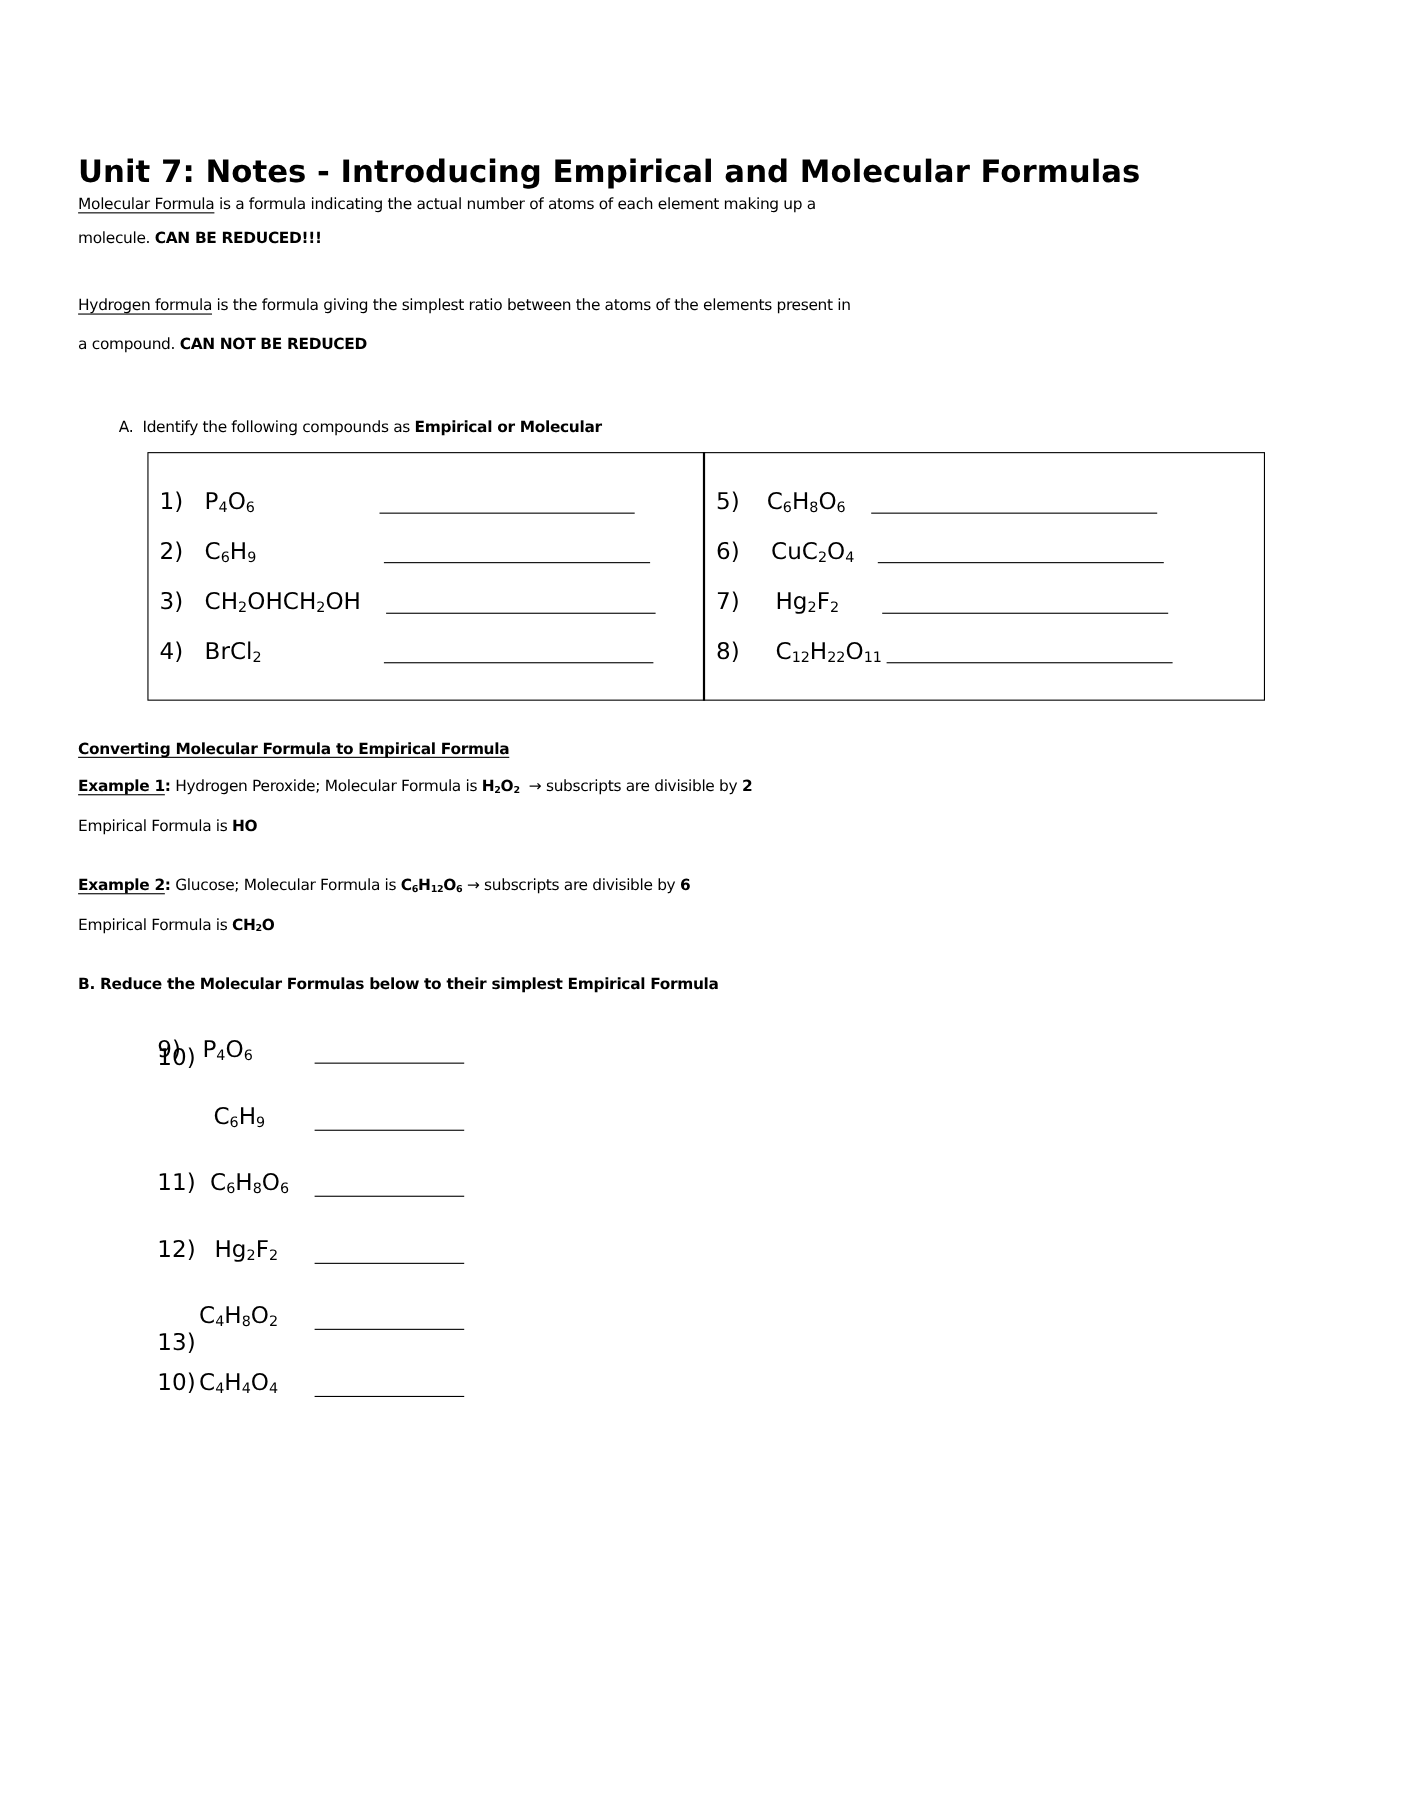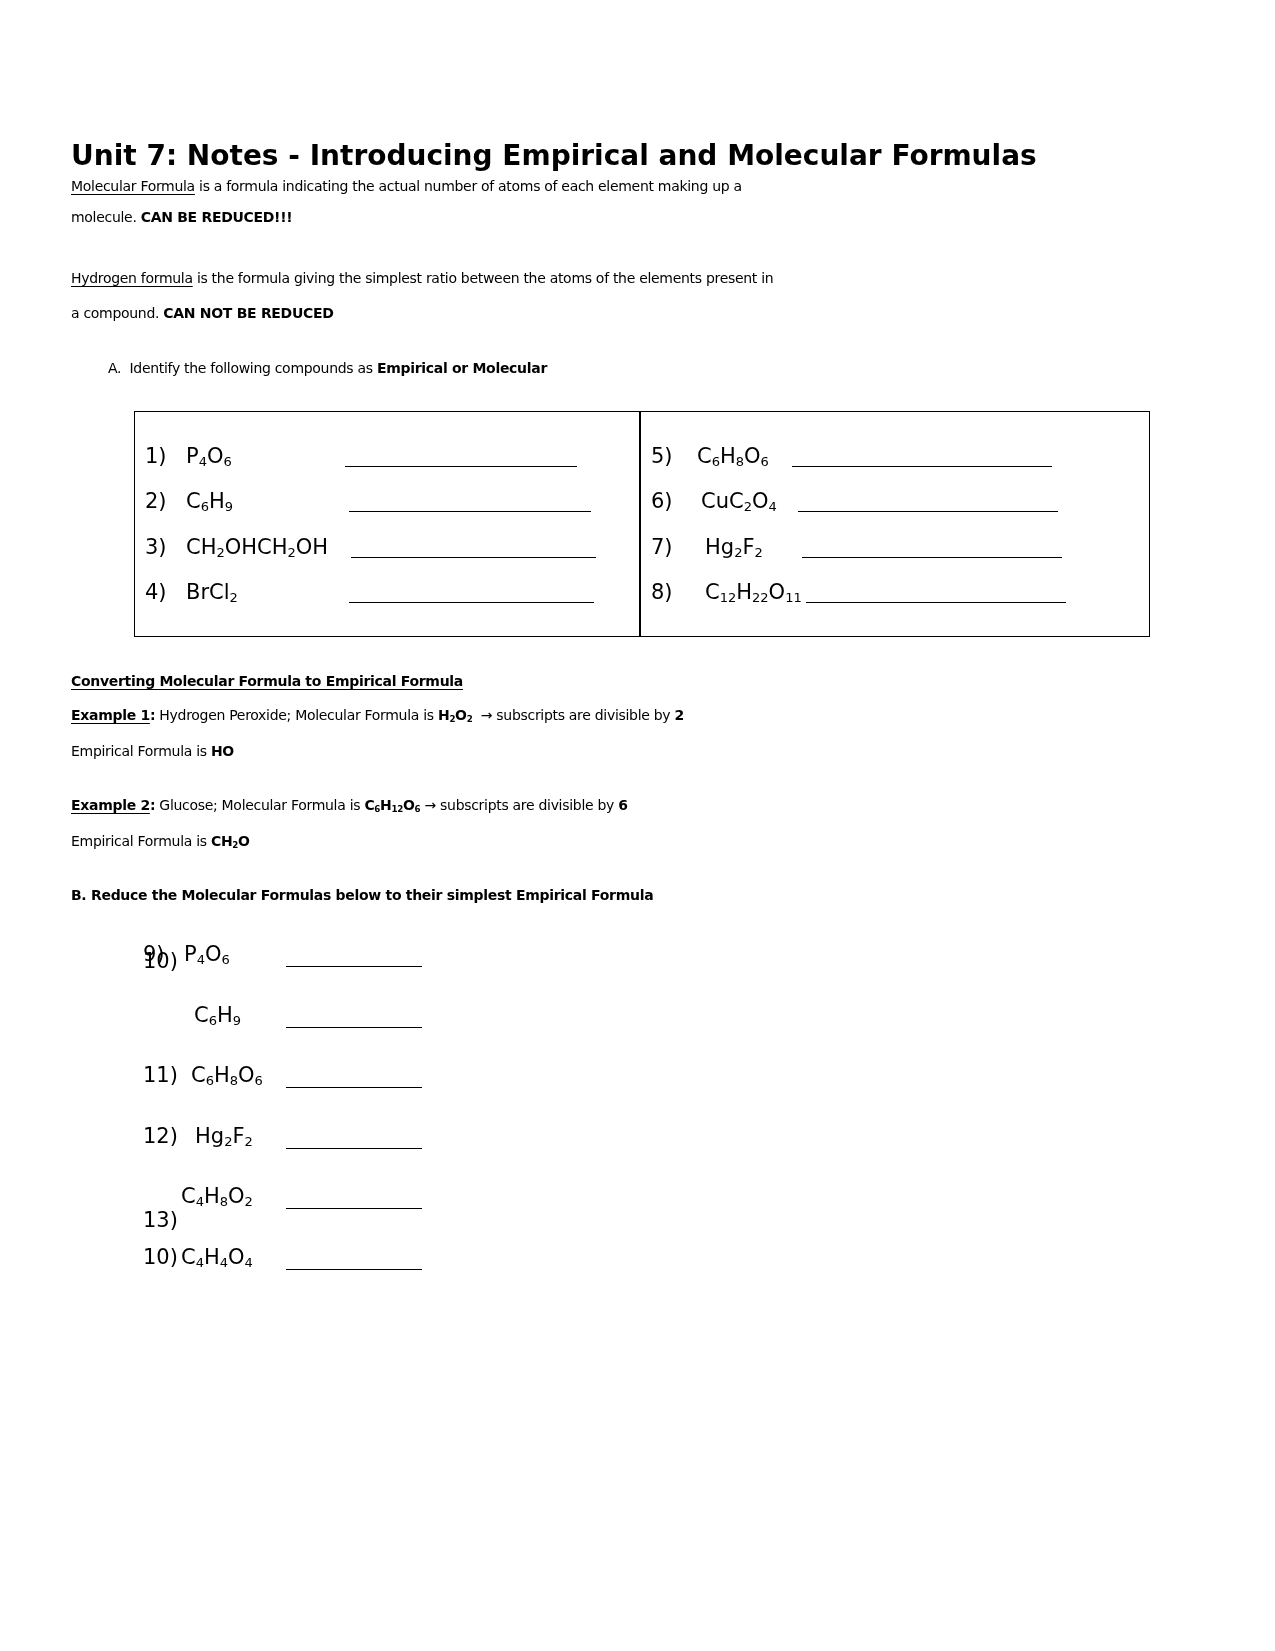--- a/index.html
+++ b/index.html
@@ -29,21 +29,21 @@
   <span>molecule. </span><span class="b">CAN BE REDUCED!!!</span>
 </div>
 
 <div class="abs txt" style="left:71px; top:270px;">
   <span class="u">Hydrogen formula</span><span> is the formula giving the simplest ratio between the atoms of the elements present in</span>
 </div>
 <div class="abs txt" style="left:71px; top:305px;">
   <span>a compound.  </span><span class="b">CAN NOT BE REDUCED</span>
 </div>
 
-<div class="abs txt" style="left:108px; top:360px;">
+<div class="abs txt" style="left:108px; top:381px;">
   <span>A.</span>&nbsp;&nbsp;<span>Identify the following compounds as </span><span class="b">Empirical or Molecular</span>
 </div>
 
 <div class="table-box"></div>
 <div class="table-divider"></div>
 
 <div id="items-left">
     <div class="abs item" style="left: 145px; top: 444px;">1)</div>
     <div class="abs item" style="left: 186px; top: 444px;">P<sub>4</sub>O<sub>6</sub></div>
     <div class="blank" style="left: 345px; top: 466px; width: 232px;"></div>

